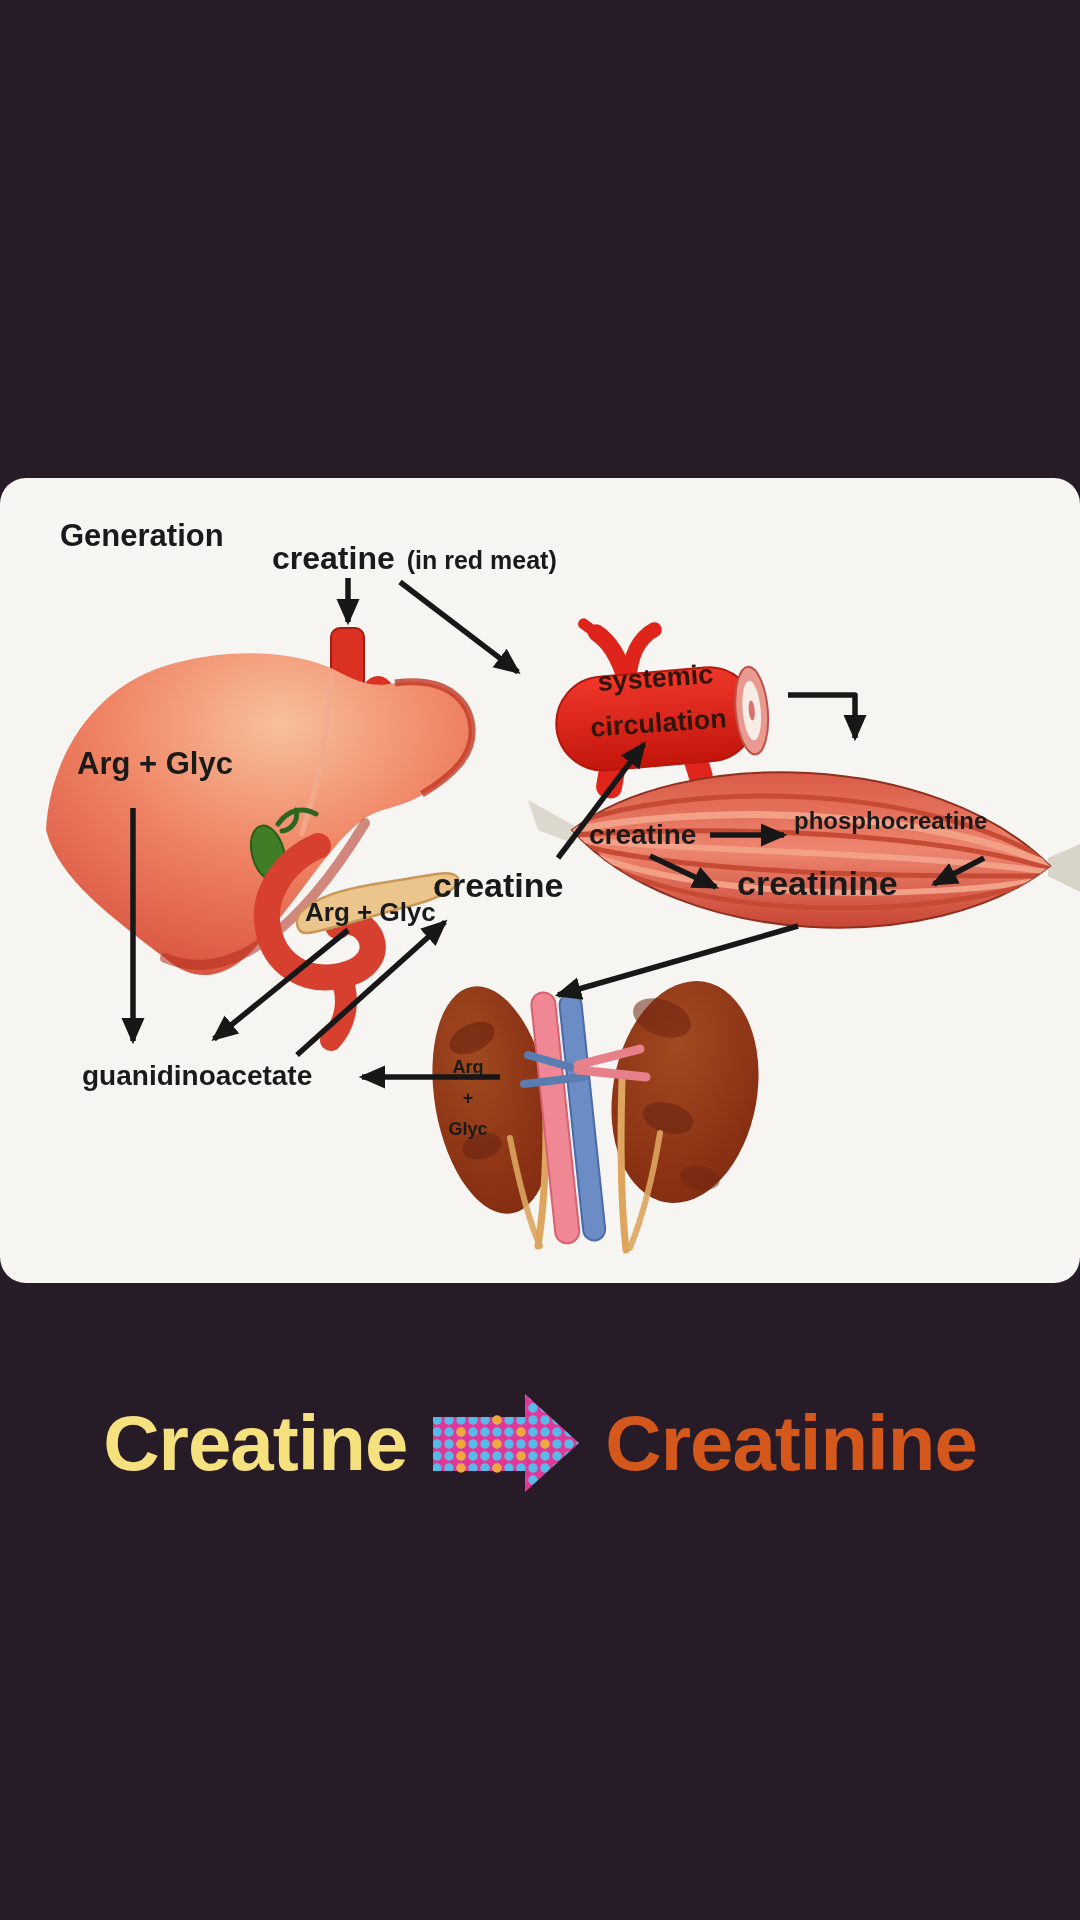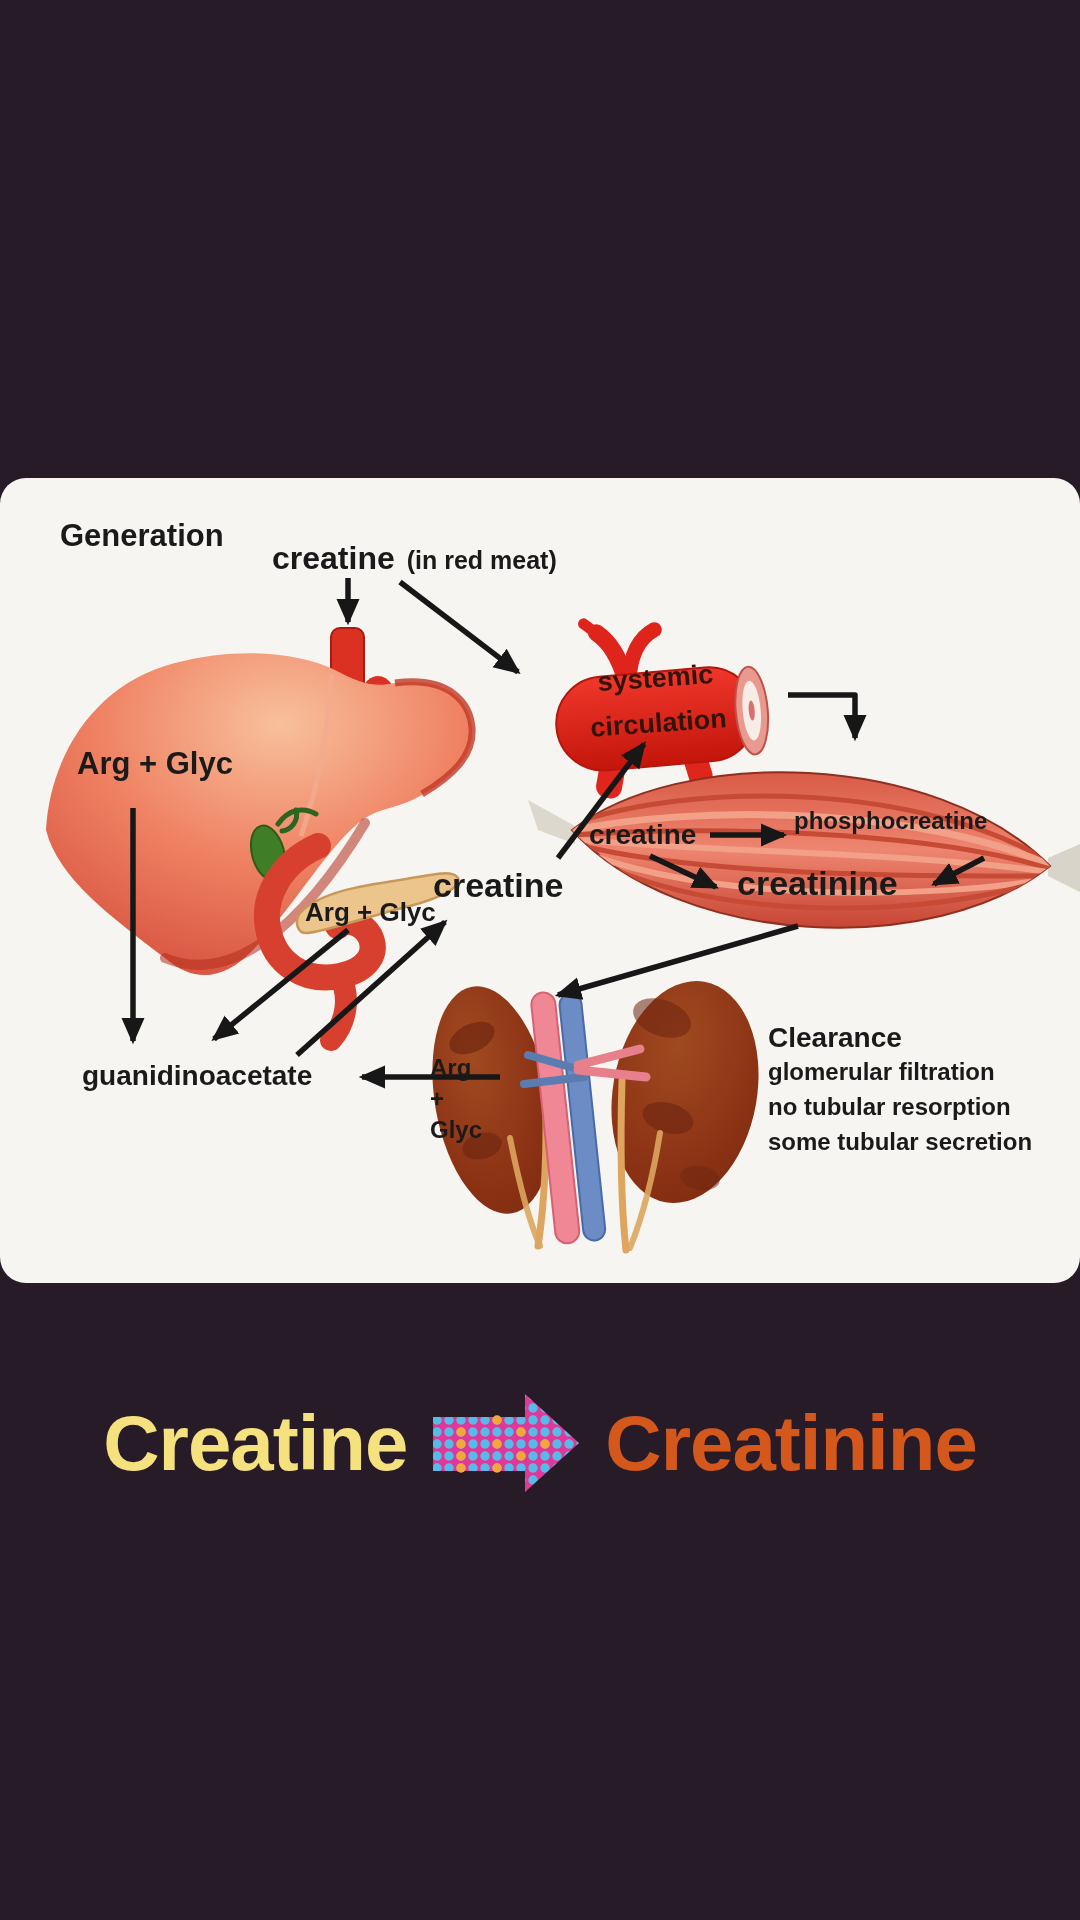--- a/index.html
+++ b/index.html
@@ -17,21 +17,21 @@
   .generation{left:36px;top:40px;font-size:31px;margin-left:24px;}
   .top-creatine{left:272px;top:62px;font-size:32px;display:flex;gap:12px;align-items:baseline;}
   .top-creatine .note{font-size:25px;}
   .vessel-text{left:545px;top:178px;width:224px;text-align:center;font-size:27px;line-height:45px;color:#33140b;transform:rotate(-4deg);}
   .liver-arg{left:77px;top:268px;font-size:31px;}
   .pancreas-arg{left:305px;top:419px;font-size:26px;}
   .center-creatine{left:433px;top:388px;font-size:34px;}
   .muscle-creatine{left:589px;top:341px;font-size:28px;}
   .muscle-phospho{left:794px;top:329px;font-size:24px;}
   .muscle-creatinine{left:737px;top:386px;font-size:34px;}
-  .kidney-arg{left:430px;top:574px;width:76px;text-align:left;font-size:24px;line-height:31px;white-space:normal;}
+  .kidney-arg{left:430px;top:574px;width:76px;text-align:center;font-size:18px;line-height:31px;white-space:normal;}
   .guanidino{left:82px;top:576px;font-size:28px;line-height:43px;}
   .clearance{left:768px;top:544px;}
   .clearance .head{font-size:28px;font-weight:bold;color:#1a1a1a;}
   .clearance .item{font-size:24px;font-weight:bold;color:#1a1a1a;line-height:35px;}
   .banner{
     position:absolute;left:0;top:1388px;width:1080px;height:110px;
     display:flex;align-items:center;justify-content:center;gap:24px;
   }
   .banner .word{font-size:78px;font-weight:bold;letter-spacing:-1px;line-height:1;}
 </style>
@@ -183,26 +183,20 @@
   <div class="lbl kidney-arg">
     <div>Arg</div>
     <div>+</div>
     <div>Glyc</div>
   </div>
 
   <div class="lbl guanidino">
     <div>guanidinoacetate</div>
   </div>
 
-  <div class="lbl clearance">
-    <div class="head">Clearance</div>
-    <div class="item">glomerular filtration</div>
-    <div class="item">no tubular resorption</div>
-    <div class="item">some tubular secretion</div>
-  </div>
 </div>
 
 <div class="banner">
   <span class="word" style="color:#f5e17d">Creatine</span>
   <svg width="150" height="106" viewBox="0 0 150 106">
     <rect x="2" y="27" width="92" height="54" fill="url(#pxdots2)"></rect>
     <defs>
       <pattern id="pxdots2" width="12" height="12" patternUnits="userSpaceOnUse">
         <rect width="12" height="12" fill="#e03898"></rect>
         <circle cx="6" cy="6" r="4.7" fill="#57bbe9"></circle>

